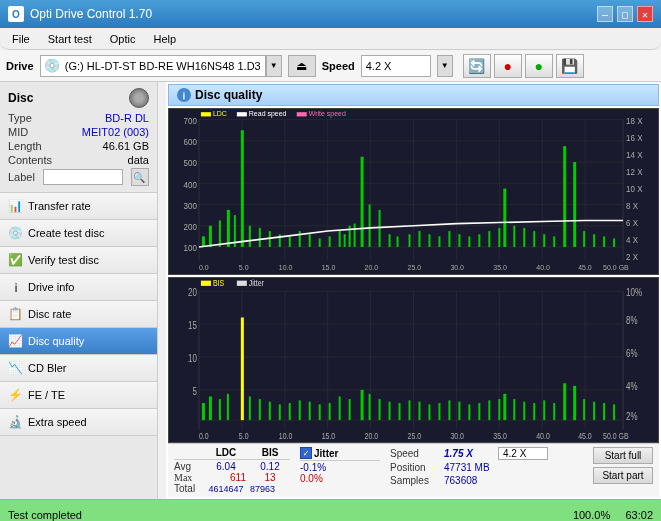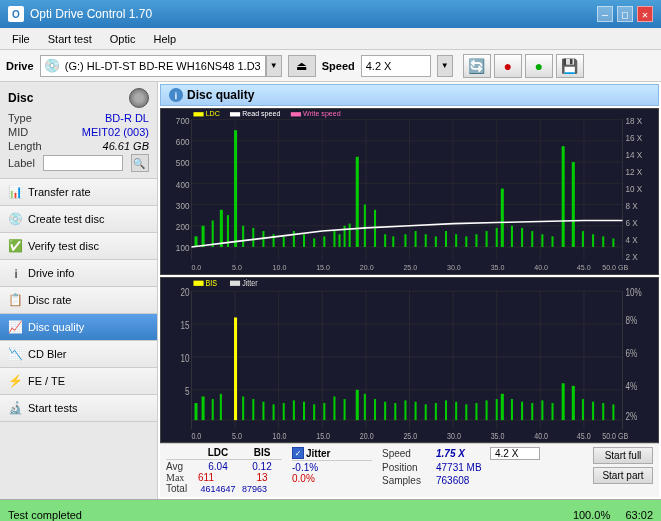--- a/index.html
+++ b/index.html
@@ -61,20 +61,21 @@
 
     
     .menu-bar {
       display: flex;
       align-items: center;
       background: #f0f0f0;
       border-bottom: 1px solid #ccc;
       height: 22px;
       padding: 0 4px;
       gap: 2px;
+      border-radius: 9px;
     }
     .menu-item {
       padding: 2px 8px;
       cursor: pointer;
       font-size: 11px;
       color: #000;
     }
 
     
     .drive-bar {
@@ -137,20 +138,21 @@
       align-items: center;
       justify-content: center;
       cursor: pointer;
       font-size: 14px;
     }
 
     
     .main-content {
       display: flex;
       height: calc(521px - 28px - 22px - 32px - 22px);
+      gap: 8px;
     }
 
     
     .sidebar {
       width: 158px;
       background: #e8e8e8;
       border-right: 1px solid #ccc;
       display: flex;
       flex-direction: column;
     }
@@ -174,21 +176,21 @@
       border: 1px solid #555;
     }
     .disc-row {
       display: flex;
       justify-content: space-between;
       margin-bottom: 2px;
       font-size: 11px;
     }
     .disc-row-key { color: #333; }
     .disc-row-val { color: #0000cc; font-weight: 500; }
-    .disc-row-val.black { color: #000; font-style: italic; }
+    .disc-row-val.black { color: #000; }
 
     .label-row {
       display: flex;
       align-items: center;
       justify-content: space-between;
       margin-top: 2px;
     }
     .label-input {
       width: 80px;
       height: 16px;
@@ -418,20 +420,24 @@
         <span class="disc-row-val">BD-R DL</span>
       </div>
       <div class="disc-row">
         <span class="disc-row-key">MID</span>
         <span class="disc-row-val">MEIT02 (003)</span>
       </div>
       <div class="disc-row">
         <span class="disc-row-key">Length</span>
         <span class="disc-row-val black">46.61 GB</span>
       </div>
+      <div class="disc-row">
+        <span class="disc-row-key">Contents</span>
+        <span class="disc-row-val black">data</span>
+      </div>
       <div class="label-row">
         <span class="disc-row-key">Label</span>
         <input class="label-input" type="text" style="">
         <div class="label-icon-btn">🔍</div>
       </div>
     </div>
 
     <div class="nav-btn">
       <span class="nav-icon">📊</span>
       <span>Transfer rate</span>
@@ -459,21 +465,21 @@
     <div class="nav-btn">
       <span class="nav-icon">📉</span>
       <span>CD Bler</span>
     </div>
     <div class="nav-btn">
       <span class="nav-icon">⚡</span>
       <span>FE / TE</span>
     </div>
     <div class="nav-btn">
       <span class="nav-icon">🔬</span>
-      <span>Start tests</span>
+      <span>Extra speed</span>
     </div>
 
   </div>
 
   <div class="chart-area">
 
     <div class="dq-header">
       <div class="dq-icon">ℹ</div>
       <span>Disc quality</span>
     </div>
@@ -700,21 +706,21 @@
             <span style="font-weight:bold;color:#000;min-width:40px;text-align:center;">BIS</span>
           </div>
           <div style="height:1px;background:#ccc;margin:1px 0;"></div>
           <div style="display:flex;gap:4px;align-items:center;">
             <span style="min-width:28px;color:#333;">Avg</span>
             <span style="color:#0000aa;min-width:40px;text-align:center;">6.04</span>
             <span style="color:#0000aa;min-width:40px;text-align:center;">0.12</span>
           </div>
           <div style="display:flex;gap:4px;align-items:center;">
             <span style="min-width:28px;color:#333;font-family:Liberation Serif, serif;">Max</span>
-            <span style="color:#cc0000;min-width:40px;text-align:left;">611</span>
+            <span style="color:#cc0000;min-width:40px;text-align:right;">611</span>
             <span style="color:#cc0000;min-width:40px;text-align:center;">13</span>
           </div>
           <div style="display:flex;gap:4px;align-items:center;">
             <span style="min-width:28px;color:#333;">Total</span>
             <span style="color:#0000aa;min-width:40px;text-align:center;font-size:9px;">4614647</span>
             <span style="color:#0000aa;min-width:40px;text-align:left;font-size:9px;">87963</span>
           </div>
         </div>
 
         <div style="display:flex;flex-direction:column;min-width:80px;margin-left:4px;">

